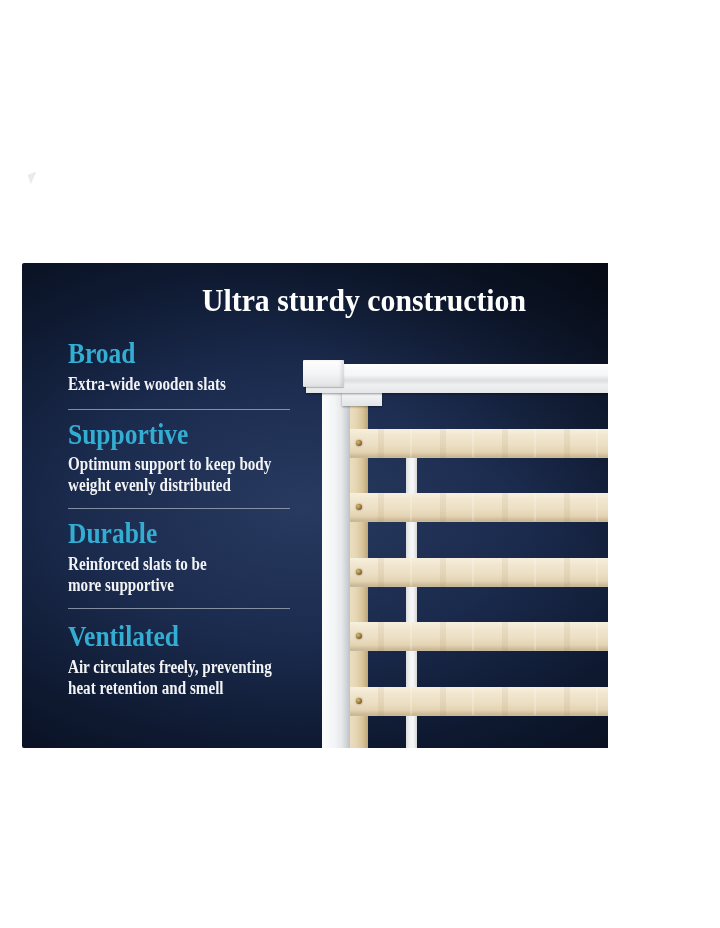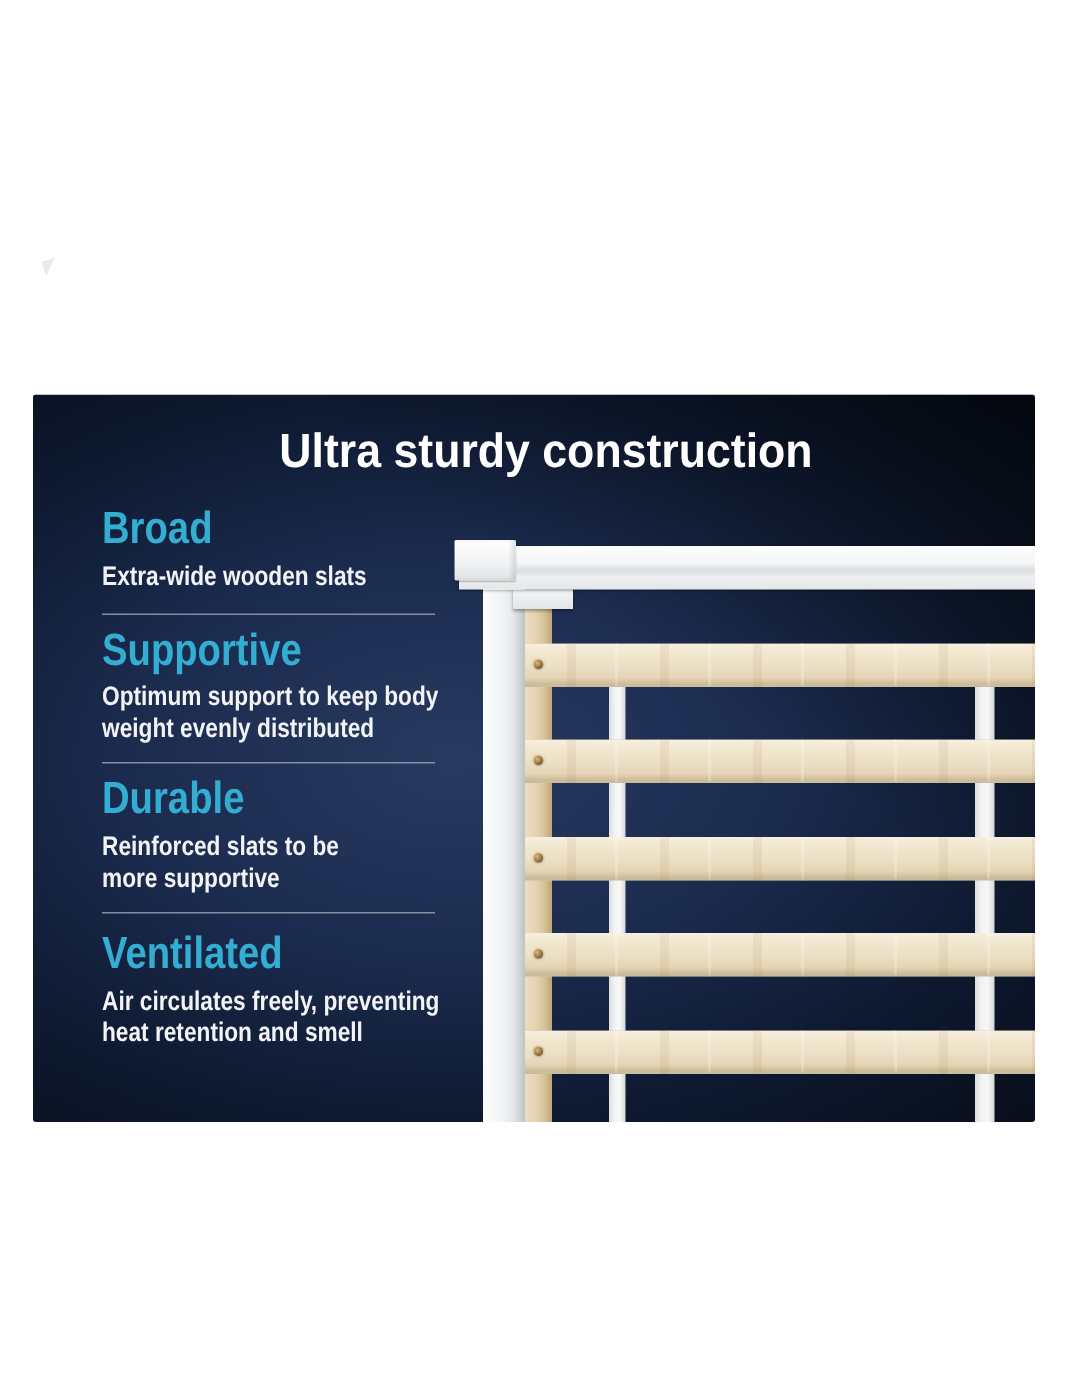--- a/index.html
+++ b/index.html
@@ -1,19 +1,19 @@
 <!DOCTYPE html>
 <html><head>
 <meta charset="utf-8">
 <style>
   html,body{margin:0;padding:0;}
   .page{
-    position:relative; width:720px; height:928px;
+    position:relative; width:608px; height:928px;
     background:#ffffff; overflow:hidden;
-    font-family:Liberation Sans, sans-serif;
+    font-family:Liberation Serif, serif;
   }
   
   .artifact{
     position:absolute; left:29px; top:173px; width:0; height:0;
     border-top:10px solid #e4e5e7; border-right:9px solid transparent;
     transform:rotate(-18deg); opacity:.8;
   }
   
   .panel{
     position:absolute; left:22px; top:263px; width:668px; height:485px;

